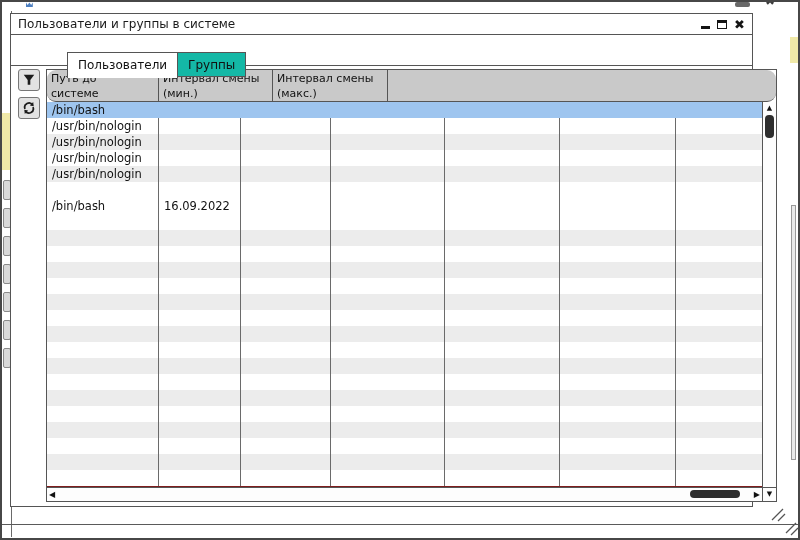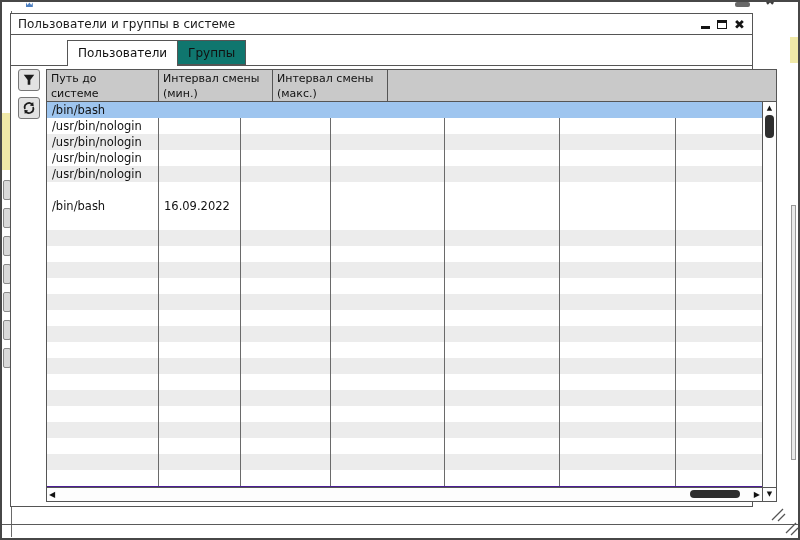--- a/index.html
+++ b/index.html
@@ -30,38 +30,38 @@
     background:#fff; border:1px solid #555; z-index:2; }
   .titlebar { position:absolute; left:0; right:0; top:0; height:21px; border-bottom:1px solid #555;
     display:flex; align-items:center; padding:0 7px; background:#fff; }
   .title { font-size:12px; color:#1a1a1a; flex:1; white-space:nowrap; overflow:hidden; }
   .win-controls { display:flex; align-items:center; gap:7px; }
   .ic-min { width:9px; height:3px; background:#141414; margin-top:7px; }
   .ic-max { width:10px; height:9px; border:1px solid #141414; border-top:3px solid #141414; background:#fff; }
   .ic-close { font-size:13px; font-weight:bold; color:#141414; line-height:13px; }
 
   
-  .tabbar { position:absolute; left:56px; top:26px; height:26px; display:flex; z-index:3; }
+  .tabbar { position:absolute; left:56px; top:38px; height:26px; display:flex; z-index:3; }
   .tab { height:25px; line-height:24px; padding:0 10px; font-size:12px; border:1px solid #555; white-space:nowrap; }
   .tab.active { background:#fff; height:26px; border-bottom:none; }
-  .tab.inactive { background:#0f766e; border-left:none; }
+  .tab.inactive { background:#14b8a6; border-left:none; }
 
   
   .content { position:absolute; left:0; right:0; top:51px; bottom:0; border-top:1px solid #555; background:#fff; }
   .tool-btn { position:absolute; left:7px; width:22px; height:22px; background:#e2e2e2;
     border:1px solid #777; border-radius:3px; display:flex; align-items:center; justify-content:center; }
   .tool-btn.filter { top:3px; }
   .tool-btn.refresh { top:31px; }
 
   
   .table { position:absolute; left:35px; top:3px; width:731px; height:433px; border:1px solid #555; background:#fff; }
-  .thead { position:absolute; left:0; right:0; top:0; height:32px; display:flex; background:#c9c9c9; border-bottom:1px solid #555; }
+  .thead { position:absolute; left:0; right:0; top:0; height:32px; display:flex; background:#c9c9c9; border-bottom:1px solid #555;border-radius:9px; }
   .hcell { font-size:11px; line-height:15px; padding:1px 2px 0 4px; border-right:1px solid #555; overflow:hidden; white-space:nowrap; }
   .hcell.c6 { border-right:none; }
-  .tbody { position:absolute; left:0; top:32px; right:14px; bottom:14px; overflow:hidden; background:#4c1d95; }
+  .tbody { position:absolute; left:0; top:32px; right:14px; bottom:14px; overflow:hidden; background:#7f1d1d; }
   .trow { display:flex; height:16px; background:#fff; }
   .trow.striped { background:#ececec; }
   .trow.selected { background:#9ec5ef; }
   .tcell { font-size:11.5px; line-height:16px; padding-left:5px; border-right:1px solid #6a6a6a;
     white-space:nowrap; overflow:hidden; }
   .tcell.c6 { border-right:none; }
   .trow.selected .tcell { border-right-color:transparent; }
   .c0{width:112px} .c1{width:82px} .c2{width:90px} .c3{width:114px} .c4{width:115px} .c5{width:116px} .c6{flex:1}
 
   

